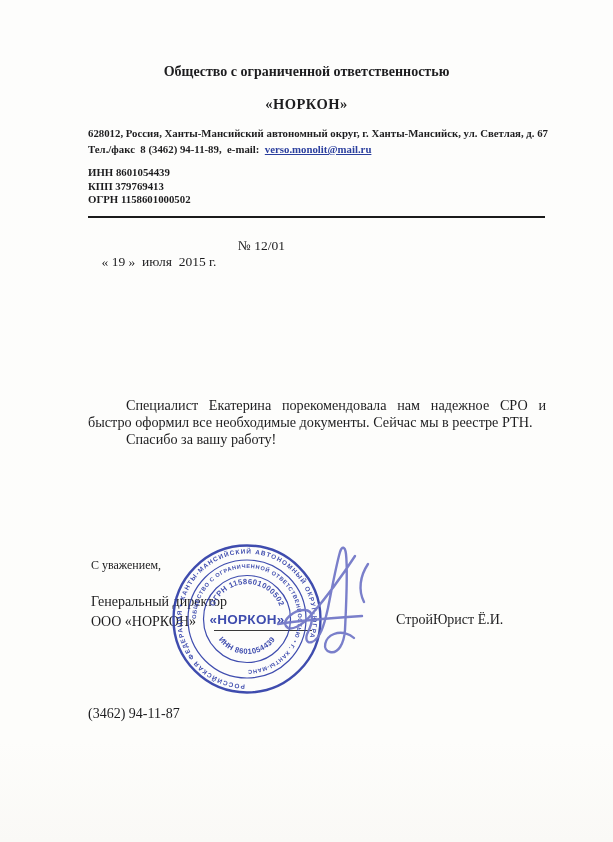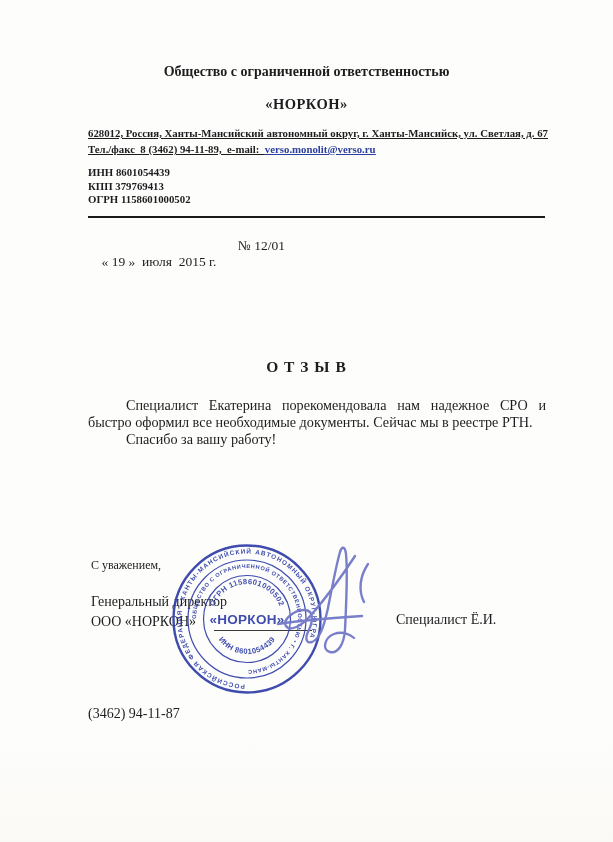--- a/index.html
+++ b/index.html
@@ -10,21 +10,21 @@
   }
   .page{
     position:relative;width:613px;height:842px;overflow:hidden;
     background:linear-gradient(180deg,#fdfdfc 0%, #fdfdfb 88%, #faf9f6 100%);
     color:#1d1d1f;
   }
   .abs{position:absolute;}
   .center{left:0;width:613px;text-align:center;}
   .org-type{top:64px;font-size:14px;font-weight:bold;}
   .org-name{top:96px;font-size:14.5px;font-weight:bold;letter-spacing:.5px;}
-  .addr{left:88px;width:470px;font-size:10.8px;font-weight:bold;line-height:16px;white-space:pre-wrap;text-decoration:underline;}
+  .addr{left:88px;width:470px;font-size:10.8px;font-weight:bold;line-height:16px;white-space:pre-wrap;}
   .addr1{top:125px;}
   .addr2{top:141px;}
   .email-link{color:#2b3f9e;text-decoration:underline;font-weight:bold;cursor:pointer;}
   .req{left:88px;top:166px;font-size:10.8px;font-weight:bold;line-height:13.5px;}
   .rule{left:88px;top:216px;width:457px;height:2px;background:#1b1b1b;}
   .dateline{left:88px;top:238px;width:470px;font-size:13.5px;white-space:pre;}
   .doc-number{position:absolute;left:150px;top:0;}
   .addressee{left:368px;top:277px;font-size:14px;line-height:19.5px;}
   .title{top:358px;font-size:15.5px;font-weight:bold;letter-spacing:1px;}
   .body-text{left:88px;top:397px;width:458px;font-size:14.2px;line-height:16.9px;text-align:justify;}
@@ -45,37 +45,36 @@
 </style>
 </head>
 <body>
 
 <div class="page">
 
   <div class="abs center org-type">Общество с ограниченной ответственностью</div>
   <div class="abs center org-name">«НОРКОН»</div>
 
   <div class="abs addr addr1">628012, Россия, Ханты-Мансийский автономный округ, г. Ханты-Мансийск, ул. Светлая, д. 67</div>
-  <div class="abs addr addr2"><span>Тел./факс  8 (3462) 94-11-89,  e-mail:  </span><a class="email-link">verso.monolit@verso.ru</a></div>
+  <div class="abs addr addr2"><span>Тел./факс  8 (3462) 94-11-89,  e-mail:  </span><a class="email-link">verso.monolit@mail.ru</a></div>
 
   <div class="abs req">
     <div>ИНН 8601054439</div>
     <div>КПП 379769413</div>
     <div>ОГРН 1158601000502</div>
   </div>
 
   <div class="abs rule"></div>
 
   <div class="abs dateline">
     <span>« 19 »  июля  2015 г.</span>
     <span class="doc-number">№ 12/01</span>
   </div>
 
 
-  <div class="abs center title">О Т З Ы В</div>
 
   <div class="abs body-text">
     <p>Специалист Екатерина порекомендовала нам надежное СРО и быстро оформил все необходимые документы. Сейчас мы в реестре РТН.</p>
     <p>Спасибо за вашу работу!</p>
   </div>
 
   <div class="abs closing">С уважением,</div>
   <div class="abs position">
     <div>Генеральный директор</div>
     <div>ООО «НОРКОН»</div>
@@ -101,17 +100,17 @@
   </svg>
 
   <svg class="abs signature" width="105" height="125" viewBox="0 0 105 125">
     <g fill="none" stroke="#7379c8" stroke-width="2.4" stroke-linecap="round" opacity="0.95">
       <path d="M 83 18 C 70 38 52 62 40 76 C 30 88 18 94 14 88 C 10 82 22 72 32 72 C 44 72 40 86 36 94 C 33 100 34 106 40 104 C 48 101 52 88 56 70 C 60 50 64 28 68 14 C 70 8 73 8 74 16 C 76 34 74 70 73 92 C 72 106 66 116 58 114 C 50 112 52 100 62 96 C 70 93 78 96 82 100"></path>
       <path d="M 6 86 C 30 82 60 80 90 78"></path>
       <path d="M 96 26 C 88 38 86 52 92 64"></path>
     </g>
   </svg>
 
-  <div class="abs sig-name">Специалист Ё.И.</div>
+  <div class="abs sig-name">СтройЮрист Ё.И.</div>
 
   <div class="abs footer-phone">(3462) 94-11-87</div>
 
 </div>
 
 </body></html>

